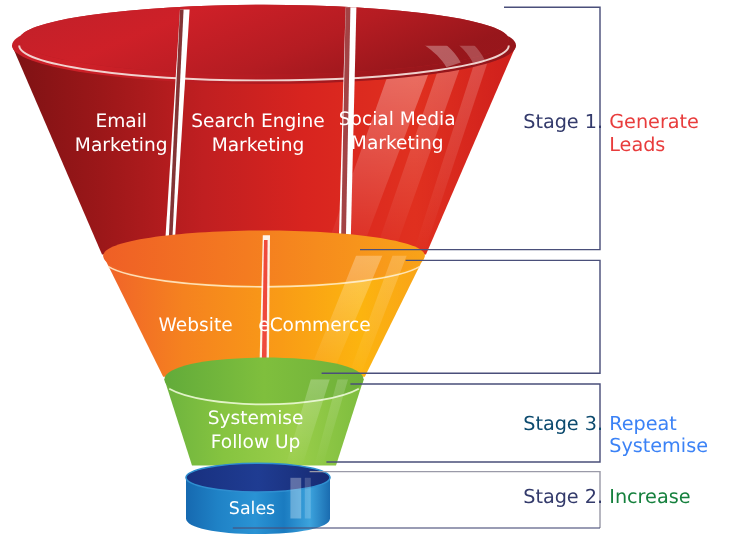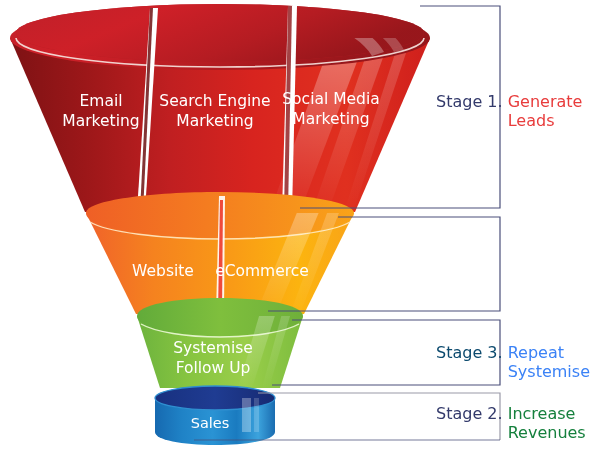--- a/index.html
+++ b/index.html
@@ -241,17 +241,16 @@
     <span class="stage-desc" id="sd3" style="color: #3b82f6;">
       <span class="l1">Repeat</span>
       <span class="l2">Systemise</span>
     </span>
   </div>
 
   <div class="stage-row" style="left:436px;top:404px;">
     <span class="stage-num" style="color: rgb(51, 58, 107);">Stage 2.</span>
     <span class="stage-desc" id="sd4" style="color: #15803d;">
       <span class="l1">Increase</span>
-      <span class="l2">Revenues</span>
     </span>
   </div>
 
 </div>
 
 </body></html>

